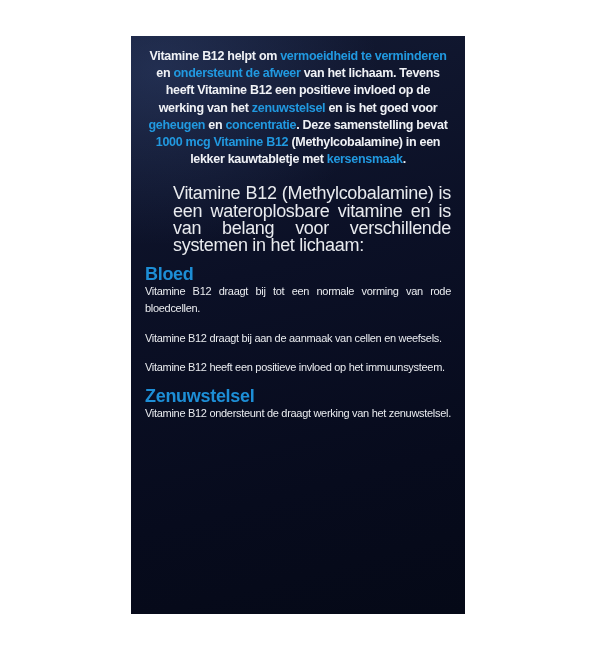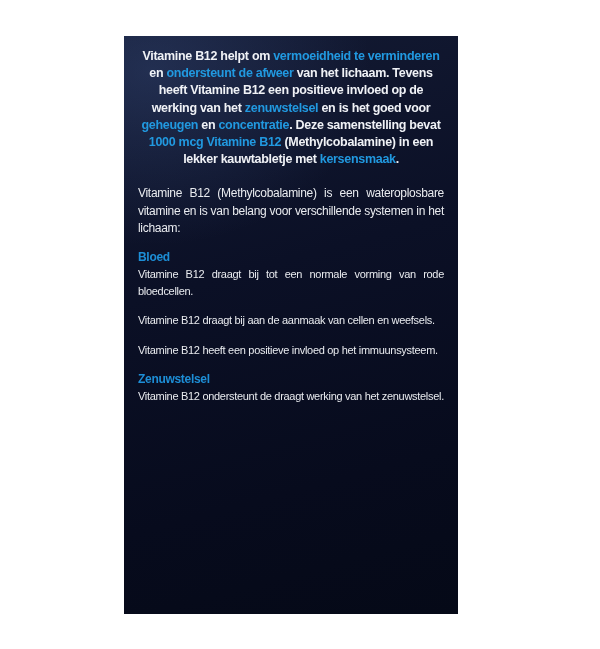--- a/index.html
+++ b/index.html
@@ -14,21 +14,21 @@
   *{box-sizing:border-box;margin:0;padding:0;}
   html,body{width:600px;height:649px;}
   body{
     background:var(--page-bg);
     font-family:"Liberation Sans","DejaVu Sans",sans-serif;
     position:relative;
     overflow:hidden;
   }
   .card{
     position:absolute;
-    left:124px; top:36px;
+    left:131px; top:36px;
     width:334px; height:578px;
     padding:12px 14px 20px 14px;
     background:
       radial-gradient(120% 55% at 8% 6%, rgba(72,98,155,0.30), rgba(0,0,0,0) 55%),
       linear-gradient(165deg, var(--card-top) 0%, #0b1026 40%, #070b1d 75%, var(--card-bottom) 100%);
     color:var(--body-text);
     letter-spacing:-0.3px;
   }
   .intro{
     text-align:center;
@@ -37,27 +37,28 @@
     font-weight:600;
     color:#f0f2f6;
     padding:0 2px;
   }
   .intro .hl{
     color:var(--accent);
     font-weight:700;
   }
   .lead{
     margin-top:17px;
-    font-size:12px;
+    font-size:18px;
     line-height:17.2px;
     text-align:justify;
+    margin-left:28px;
   }
   .sec{margin-top:12px;}
   .sec h3{
-    font-size:12px;
+    font-size:18px;
     line-height:17px;
     font-weight:700;
     color:var(--heading);
   }
   .sec p{
     font-size:11px;
     line-height:17.2px;
     text-align:justify;
   }
 </style>

